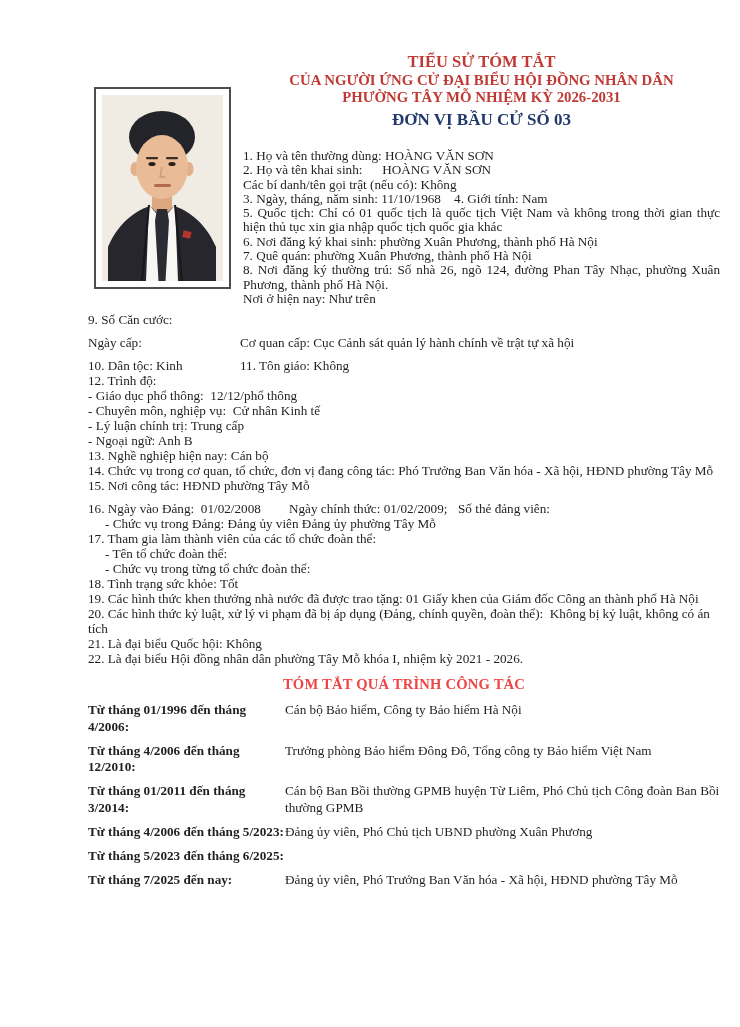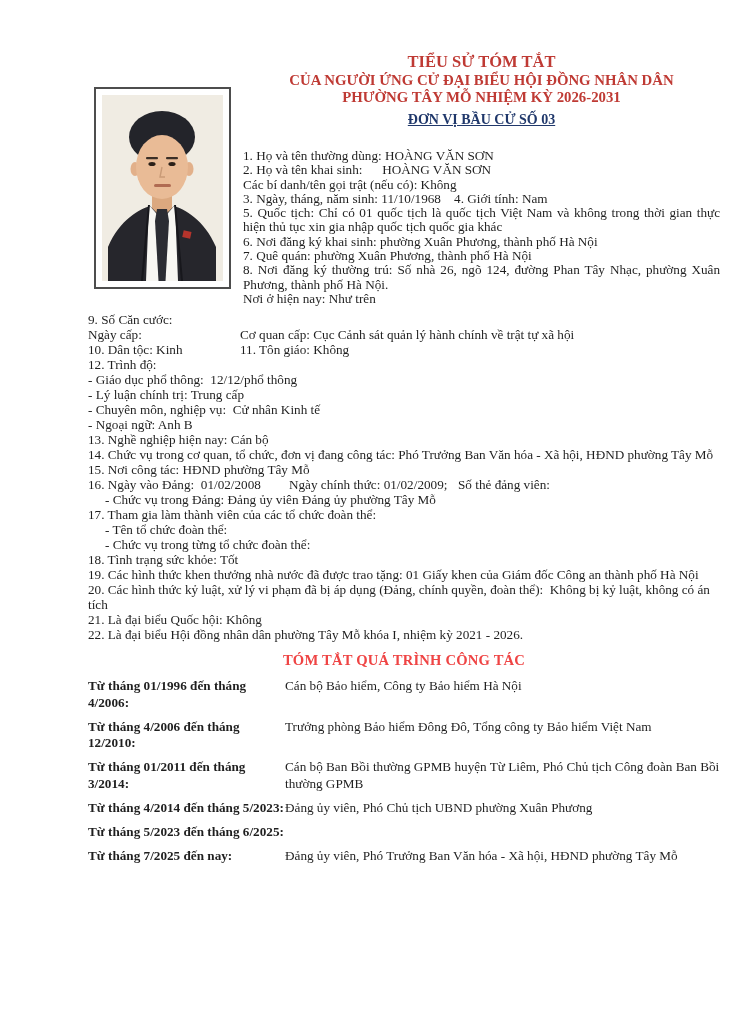--- a/index.html
+++ b/index.html
@@ -20,29 +20,29 @@
   .photo-frame{
     width:121px;height:186px;
     border:2px solid #4d4d4d;
     background:#ffffff;
     padding:6px;
   }
   .right-col{flex:1 1 auto;min-width:0;}
   .hdr{line-height:16px;text-align:center;font-weight:bold;}
   .hdr-1{font-size:16.5px;line-height:19px;color:#bf3a34;}
   .hdr-2,.hdr-3{font-size:14.8px;color:#bf3a34;margin-top:1px;}
-  .hdr-unit{font-size:14px;color:#20386b;margin-top:7px;text-decoration:underline;}
+  .hdr-unit{font-size:17px;color:#20386b;margin-top:7px;}
   .personal{margin-top:21px;line-height:14.3px;}
   .pline{white-space:pre-wrap;}
   .pwrap{text-align:justify;}
   
   .details{margin-top:6px;line-height:15px;}
   .dline{white-space:pre-wrap;}
   .drow{display:flex;}
-  .dcell{white-space:pre-wrap;}
+  .dcell{white-space:pre-wrap;margin-top:8px;}
   .w152{flex:0 0 152px;}
   .w201{flex:0 0 201px;}
   .w169{flex:0 0 169px;}
   .indent{padding-left:17px;}
   
   .career-title{
     margin-top:9px;margin-bottom:9px;
     text-align:center;font-weight:bold;font-size:14.6px;line-height:18px;
     letter-spacing:.2px;color:#ef4444;
   }
@@ -123,22 +123,22 @@
       <span class="dcell">Cơ quan cấp: Cục Cảnh sát quản lý hành chính về trật tự xã hội</span>
     </div>
 
     <div class="drow">
       <span class="dcell w152">10. Dân tộc: Kinh</span>
       <span class="dcell">11. Tôn giáo: Không</span>
     </div>
 
     <div class="dline">12. Trình độ:</div>
     <div class="dline">- Giáo dục phổ thông:  12/12/phổ thông</div>
+    <div class="dline">- Chuyên môn, nghiệp vụ:  Cử nhân Kinh tế</div>
     <div class="dline">- Lý luận chính trị: Trung cấp</div>
-    <div class="dline">- Chuyên môn, nghiệp vụ:  Cử nhân Kinh tế</div>
     <div class="dline">- Ngoại ngữ: Anh B</div>
     <div class="dline">13. Nghề nghiệp hiện nay: Cán bộ</div>
     <div class="dline">14. Chức vụ trong cơ quan, tổ chức, đơn vị đang công tác: Phó Trưởng Ban Văn hóa - Xã hội, HĐND phường Tây Mỗ</div>
     <div class="dline">15. Nơi công tác: HĐND phường Tây Mỗ</div>
 
     <div class="drow">
       <span class="dcell w201">16. Ngày vào Đảng:  01/02/2008</span>
       <span class="dcell w169">Ngày chính thức: 01/02/2009;</span>
       <span class="dcell">Số thẻ đảng viên:</span>
     </div>
@@ -163,21 +163,21 @@
     </div>
     <div class="career-row">
       <span class="career-period">Từ tháng 4/2006 đến tháng 12/2010:</span>
       <span class="career-role">Trưởng phòng Bảo hiểm Đông Đô, Tổng công ty Bảo hiểm Việt Nam</span>
     </div>
     <div class="career-row">
       <span class="career-period">Từ tháng 01/2011 đến tháng 3/2014:</span>
       <span class="career-role">Cán bộ Ban Bồi thường GPMB huyện Từ Liêm, Phó Chủ tịch Công đoàn Ban Bồi thường GPMB</span>
     </div>
     <div class="career-row">
-      <span class="career-period">Từ tháng 4/2014 đến tháng 5/2023:</span>
+      <span class="career-period">Từ tháng 4/2006 đến tháng 5/2023:</span>
       <span class="career-role">Đảng ủy viên, Phó Chủ tịch UBND phường Xuân Phương</span>
     </div>
     <div class="career-row">
       <span class="career-period">Từ tháng 5/2023 đến tháng 6/2025:</span>
     </div>
     <div class="career-row">
       <span class="career-period">Từ tháng 7/2025 đến nay:</span>
       <span class="career-role">Đảng ủy viên, Phó Trưởng Ban Văn hóa - Xã hội, HĐND phường Tây Mỗ</span>
     </div>
   </div>

